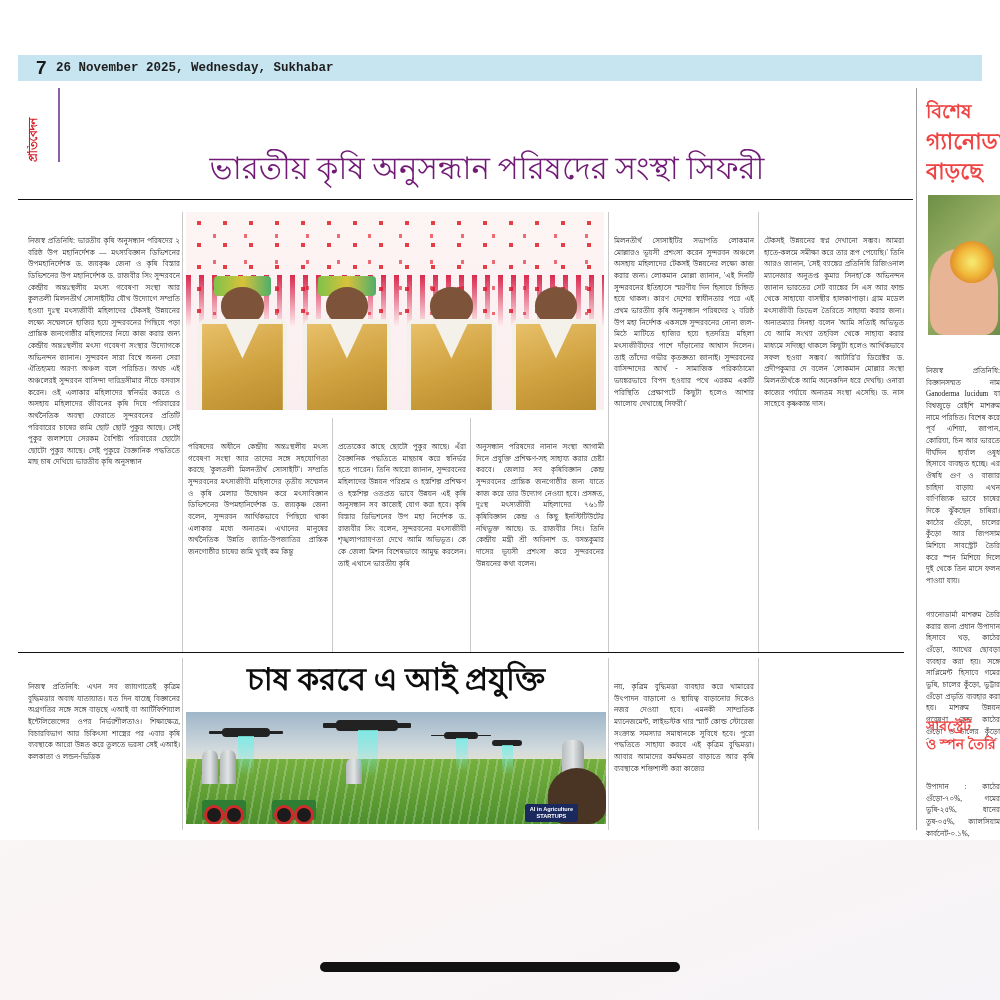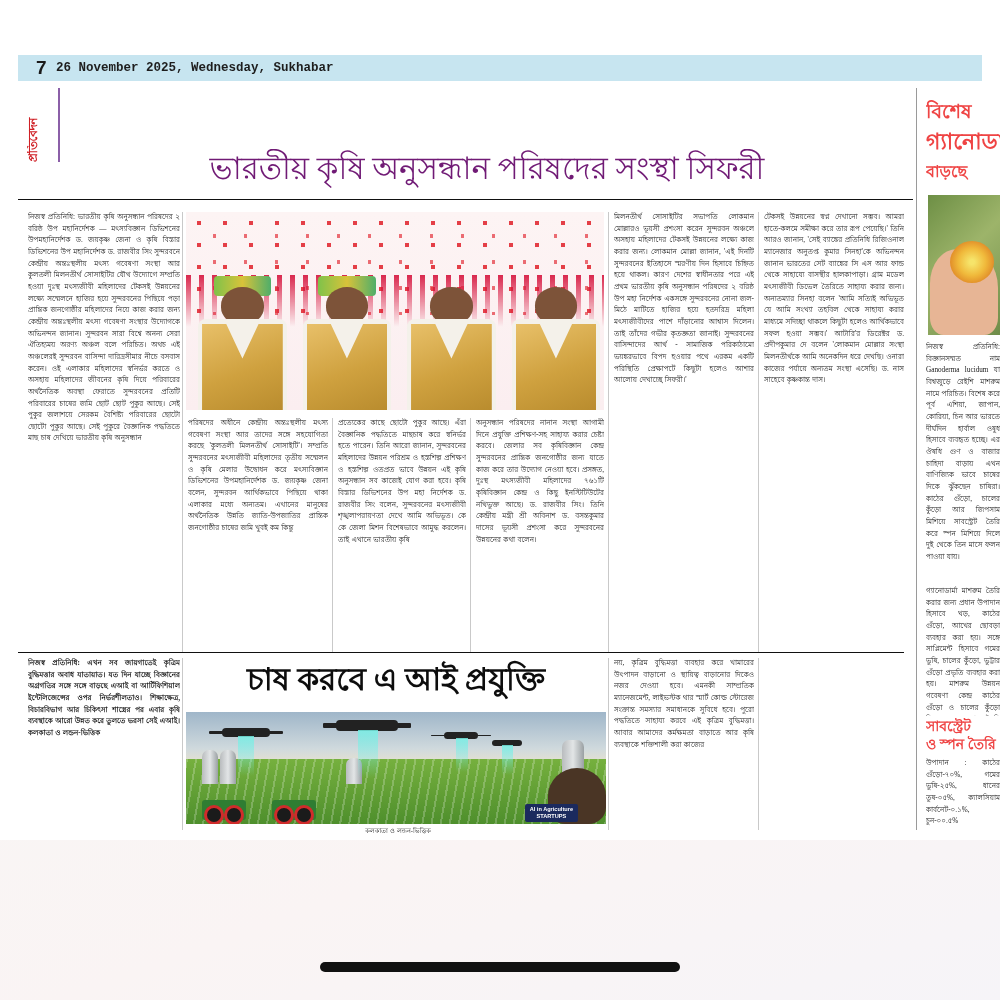--- a/index.html
+++ b/index.html
@@ -66,21 +66,21 @@
   }
   .hl-rule {
     position: absolute; left: 18px; top: 199px; width: 895px; height: 1px;
     background: #111;
   }
 
   
   .col {
     position: absolute; font-family: "Liberation Serif", serif;
     font-size: 7.2px; line-height: 1.62; color: #141414;
-    text-align: justify; overflow: hidden; word-spacing: 0.5px;
+    text-align: justify; overflow: hidden; word-spacing: 0.5px; margin-top: 24px;
   }
   .vsep { position: absolute; width: 1px; background: #c9c9c9; }
 
   .photo {
     position: absolute; overflow: hidden; background: #ddd;
   }
 
   
   .ph-main { left: 186px; top: 212px; width: 418px; height: 198px; }
   .ph-main .sky { position:absolute; inset:0; background: linear-gradient(#fdf4f4,#fbeef0); }
@@ -224,38 +224,38 @@
 
     <div class="col" style="left:614px;top:212px;width:140px;height:440px;">মিলনতীর্থ সোসাইটির সভাপতি লোকমান মোল্লারও ভূয়সী প্রশংসা করেন সুন্দরবন অঞ্চলে অসহায় মহিলাদের টেকসই উন্নয়নের লক্ষ্যে কাজ করার জন্য। লোকমান মোল্লা জানান, 'এই দিনটি সুন্দরবনের ইতিহাসে স্মরণীয় দিন হিসাবে চিহ্নিত হয়ে থাকল। কারণ দেশের স্বাধীনতার পরে এই প্রথম ভারতীয় কৃষি অনুসন্ধান পরিষদের ২ বরিষ্ঠ উপ মহা নির্দেশক একসঙ্গে সুন্দরবনের নোনা জল-মিঠে মাটিতে হাজির হয়ে হতদরিদ্র মহিলা মৎস্যজীবীদের পাশে দাঁড়ানোর আশ্বাস দিলেন। তাই তাঁদের গভীর কৃতজ্ঞতা জানাই। সুন্দরবনের বাসিন্দাদের আর্থ - সামাজিক পরিকাঠামো ভয়ঙ্করভাবে বিপদ হওয়ার পথে এরকম একটি পরিস্থিতি প্রেক্ষাপটে কিছুটা হলেও আশার আলোয় দেখাচ্ছে সিফরী।'</div>
     <div class="vsep" style="left:758px;top:212px;height:440px;"></div>
 
     <div class="col" style="left:764px;top:212px;width:140px;height:440px;">টেকসই উন্নয়নের স্বপ্ন দেখানো সম্ভব। আমরা হাতে-কলমে সমীক্ষা করে তার রূপ পেয়েছি।' তিনি আরও জানান, 'সেই ব্যাঙ্কের প্রতিনিধি রিজিওনাল ম্যানেজার অনুতপ্ত কুমার সিনহা'কে অভিনন্দন জানান ভারতের সেট ব্যাঙ্কের সি এস আর ফান্ড থেকে সাহায্যে বাসস্থীর হালকাপাড়া। গ্রাম মডেল মৎস্যজীবী ডিভেল তৈরিতে সাহায্য করার জন্য। অন্যতম্যার সিনহা বলেন 'আমি সত্যিই অভিভূত যে আমি সংখ্যা তহবিল থেকে সাহায্য করার মাধ্যমে সদিচ্ছা থাকলে কিছুটা হলেও আর্থিকভাবে সফল হওয়া সম্ভব।' আটারি'র ডিরেক্টর ড. প্রদীপকুমার দে বলেন 'লোকমান মোল্লার সংস্থা মিলনতীর্থকে আমি অনেকদিন ধরে দেখছি। ওনারা কাজের পর্যায়ে অন্যতম সংস্থা এসেছি। ড. নাস সাহেবে কৃষ্ণকান্ত দাস।</div>
 
     <div class="vsep" style="left:916px;top:88px;height:742px;background:#9a9a9a;"></div>
 
     <div class="side-hl" style="left:926px;top:100px;width:74px;height:24px;font-size:19px;line-height:24px;">বিশেষ</div>
     <div class="side-hl" style="left:926px;top:128px;width:74px;height:28px;font-size:22px;line-height:28px;">গ্যানোডার্মা</div>
-    <div class="side-hl" style="left:926px;top:158px;width:74px;height:28px;font-size:16px;line-height:28px;">বাড়ছে</div>
+    <div class="side-hl" style="left:926px;top:158px;width:74px;height:28px;font-size:22px;line-height:28px;">বাড়ছে</div>
 
     <div class="photo ph-mush">
       <div class="bg"></div>
         <div class="hand"></div>
         <div class="cap2"></div>
     </div>
 
     <div class="col" style="left:926px;top:342px;width:74px;height:240px;">নিজস্ব প্রতিনিধি: বিজ্ঞানসম্মত নাম Ganoderma lucidum যা বিশ্বজুড়ে রেইশি মাশরুম নামে পরিচিত। বিশেষ করে পূর্ব এশিয়া, জাপান, কোরিয়া, চিন আর ভারতে দীর্ঘদিন হার্বাল ওষুধ হিসাবে ব্যবহৃত হচ্ছে। এর ঔষধি গুণ ও বাজার চাহিদা বাড়ায় এখন বাণিজ্যিক ভাবে চাষের দিকে ঝুঁকছেন চাষিরা। কাঠের গুঁড়ো, চালের কুঁড়ো আর জিপসাম মিশিয়ে সাবস্ট্রেট তৈরি করে স্পন মিশিয়ে দিলে দুই থেকে তিন মাসে ফলন পাওয়া যায়।</div>
     <div class="col" style="left:926px;top:586px;width:74px;height:130px;">গ্যানোডার্মা মাশরুম তৈরি করার জন্য প্রধান উপাদান হিসাবে খড়, কাঠের গুঁড়ো, আখের ছোবড়া ব্যবহার করা হয়। সঙ্গে সাপ্লিমেন্ট হিসাবে গমের ভুষি, চালের কুঁড়ো, ভুট্টার গুঁড়ো প্রভৃতি ব্যবহার করা হয়। মাশরুম উন্নয়ন গবেষণা কেন্দ্র কাঠের গুঁড়ো ও চালের কুঁড়ো দিয়ে সহজে স্পন তৈরি করে ভালো ফলন পাওয়া যায়।</div>
 
     <div class="side-hl" style="left:926px;top:718px;width:74px;height:18px;font-size:14px;line-height:18px;">সাবস্ট্রেট ফরমুলেশন</div>
     <div class="side-hl" style="left:926px;top:736px;width:74px;height:18px;font-size:14px;line-height:18px;">ও স্পন তৈরি</div>
     <div class="col" style="left:926px;top:758px;width:74px;height:70px;">উপাদান : কাঠের গুঁড়ো-৭০%, গমের ভুষি-২৫%, ধানের তুষ-০৫%, ক্যালসিয়াম কার্বনেট-০.১%, চুন-০০.৫%</div>
 
     <div class="hr-thick" style="left:18px;top:652px;width:886px;height:1px;"></div>
 
-    <div class="col" style="left:28px;top:658px;width:152px;height:172px;font-weight:bold;">নিজস্ব প্রতিনিধি: এখন সব জায়গাতেই কৃত্রিম বুদ্ধিমত্তার অবাধ যাতায়াত। যত দিন যাচ্ছে বিজ্ঞানের অগ্রগতির সঙ্গে সঙ্গে বাড়ছে এআই বা আর্টিফিশিয়াল ইন্টেলিজেন্সের ওপর নির্ভরশীলতাও। শিক্ষাক্ষেত্র, বিচারবিভাগ আর চিকিৎসা শাস্ত্রের পর এবার কৃষি ব্যবস্থাকে আরো উন্নত করে তুলতে ভরসা সেই এআই।
+    <div class="col" style="left:28px;top:658px;width:152px;height:172px;">নিজস্ব প্রতিনিধি: এখন সব জায়গাতেই কৃত্রিম বুদ্ধিমত্তার অবাধ যাতায়াত। যত দিন যাচ্ছে বিজ্ঞানের অগ্রগতির সঙ্গে সঙ্গে বাড়ছে এআই বা আর্টিফিশিয়াল ইন্টেলিজেন্সের ওপর নির্ভরশীলতাও। শিক্ষাক্ষেত্র, বিচারবিভাগ আর চিকিৎসা শাস্ত্রের পর এবার কৃষি ব্যবস্থাকে আরো উন্নত করে তুলতে ভরসা সেই এআই।
 কলকাতা ও লন্ডন-ভিত্তিক</div>
     <div class="vsep" style="left:182px;top:658px;height:172px;"></div>
 
     <div class="sub-hl">চাষ করবে এ আই প্রযুক্তি</div>
 
     <div class="photo ph-ai">
       <div class="skyb"></div>
       <div class="field"></div>
       <div class="silo" style="left:16px;"></div>
       <div class="silo" style="left:34px;"></div>

